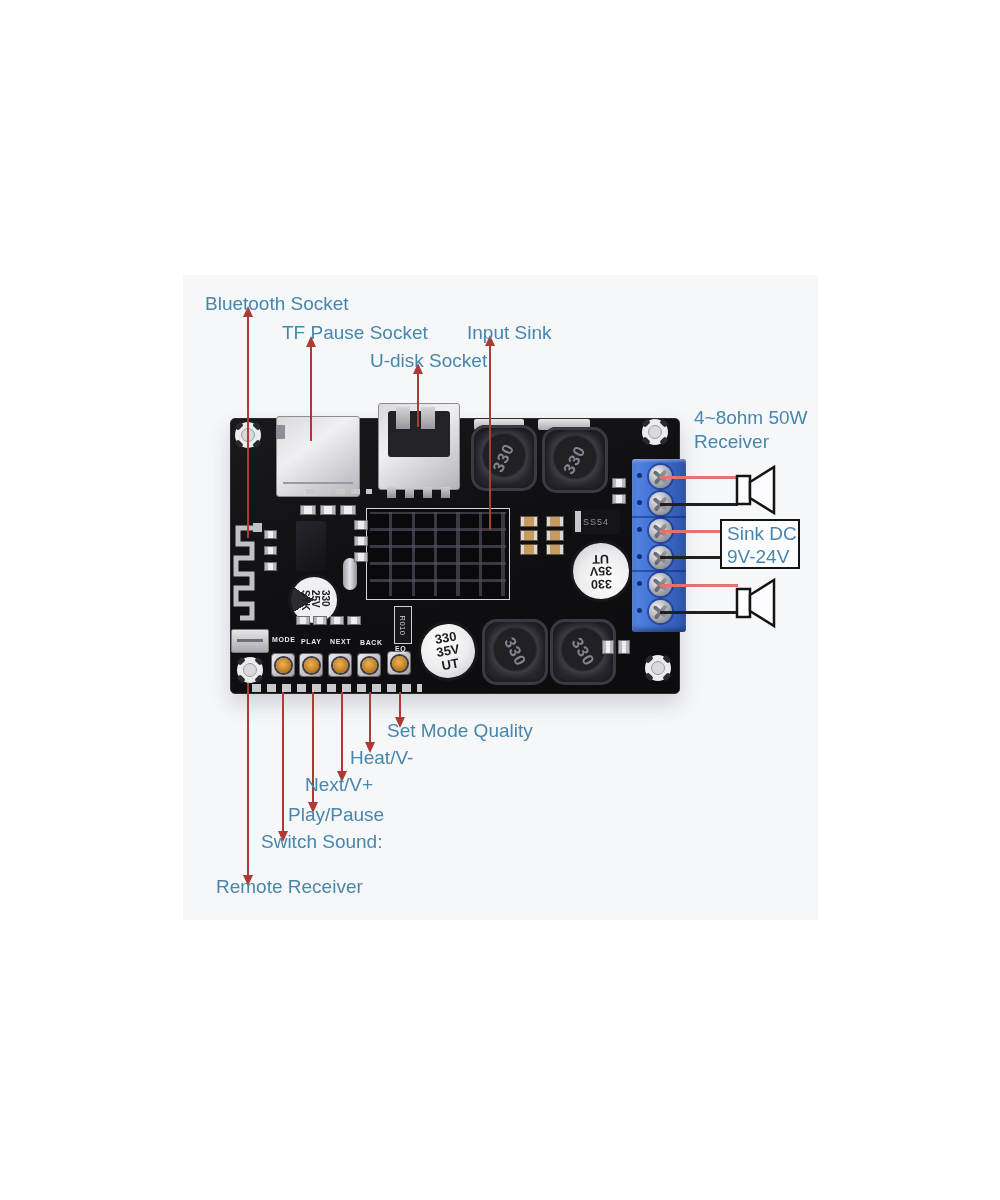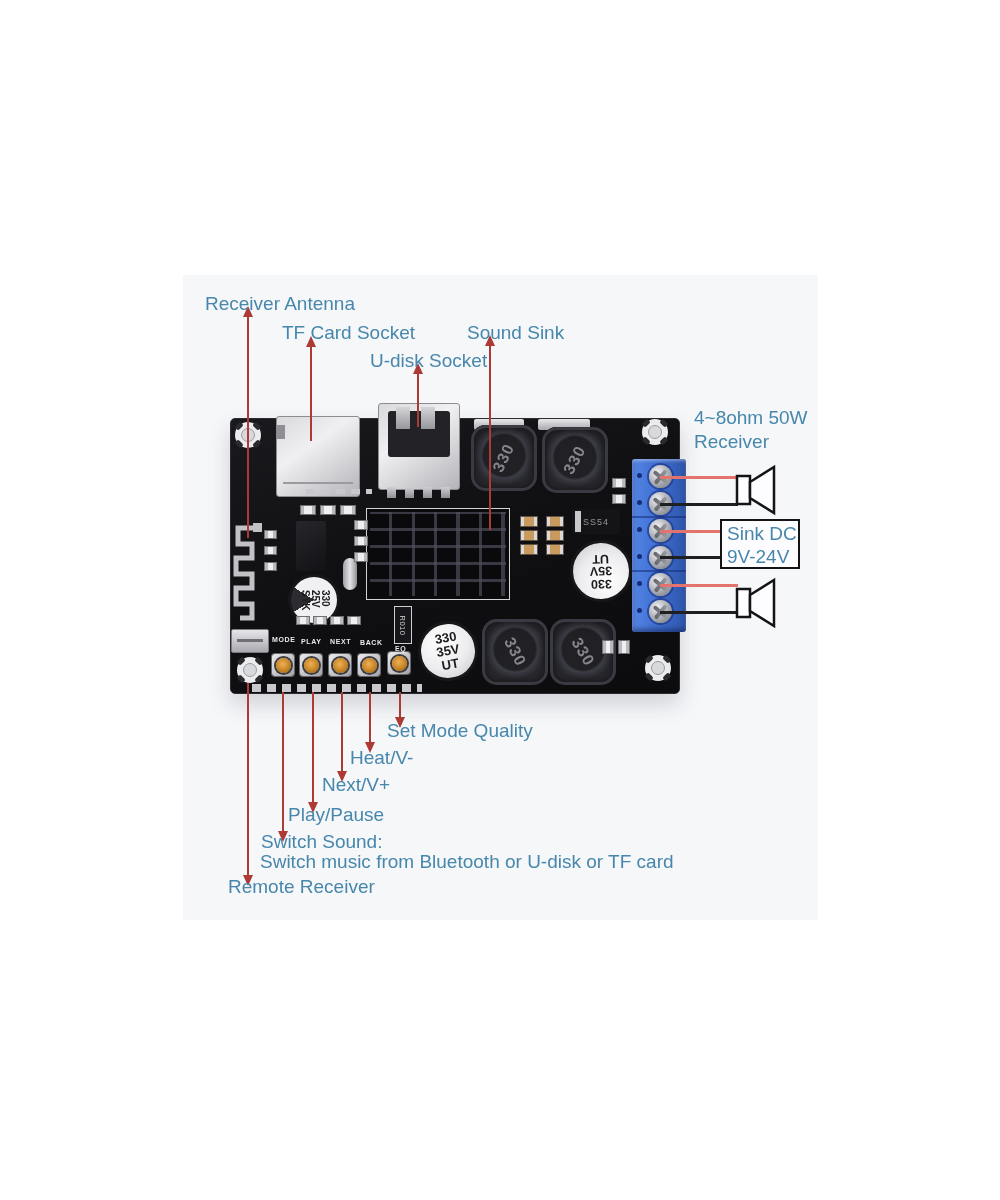--- a/index.html
+++ b/index.html
@@ -257,33 +257,32 @@
   <div class="smd" style="left:313px;top:616px;width:12px;height:7px"></div>
   <div class="smd" style="left:330px;top:616px;width:12px;height:7px"></div>
   <div class="smd" style="left:347px;top:616px;width:12px;height:7px"></div>
   <div class="smd" style="left:612px;top:478px;width:12px;height:8px"></div>
   <div class="smd" style="left:612px;top:494px;width:12px;height:8px"></div>
   <div class="smd" style="left:602px;top:640px;width:10px;height:12px"></div>
   <div class="smd" style="left:618px;top:640px;width:10px;height:12px"></div>
   <div class="padrow" style="left:252px;top:684px;width:170px;height:8px"></div>
   <div class="padrow" style="left:306px;top:489px;width:66px;height:5px"></div>
 
-  <div class="lbl" style="left:205px;top:293px">Receiver Antenna</div>
-  <div class="lbl" style="left:282px;top:322px">TF Card Socket</div>
+  <div class="lbl" style="left:205px;top:293px">Bluetooth Socket</div>
+  <div class="lbl" style="left:282px;top:322px">TF Pause Socket</div>
   <div class="lbl" style="left:370px;top:350px">U-disk Socket</div>
-  <div class="lbl" style="left:467px;top:322px">Sound Sink</div>
+  <div class="lbl" style="left:467px;top:322px">Input Sink</div>
   <div class="lbl" style="left:694px;top:407px">4~8ohm 50W</div>
   <div class="lbl" style="left:694px;top:431px">Receiver</div>
   <div class="lbl" style="left:387px;top:720px">Set Mode Quality</div>
   <div class="lbl" style="left:350px;top:747px">Heat/V-</div>
-  <div class="lbl" style="left:322px;top:774px">Next/V+</div>
+  <div class="lbl" style="left:305px;top:774px">Next/V+</div>
   <div class="lbl" style="left:288px;top:804px">Play/Pause</div>
   <div class="lbl" style="left:261px;top:831px">Switch Sound:</div>
-  <div class="lbl" style="left:260px;top:851px">Switch music from Bluetooth or U-disk or TF card</div>
-  <div class="lbl" style="left:228px;top:876px">Remote Receiver</div>
+  <div class="lbl" style="left:216px;top:876px">Remote Receiver</div>
 
   <div class="inputdc">
     <div>Sink DC</div>
     <div>9V-24V</div>
   </div>
 
   <div class="varrow up" style="left:247px;top:316px;height:222px"></div>
   <div class="varrow up" style="left:310px;top:346px;height:95px"></div>
   <div class="varrow up" style="left:417px;top:373px;height:54px"></div>
   <div class="varrow up" style="left:489px;top:345px;height:185px"></div>

